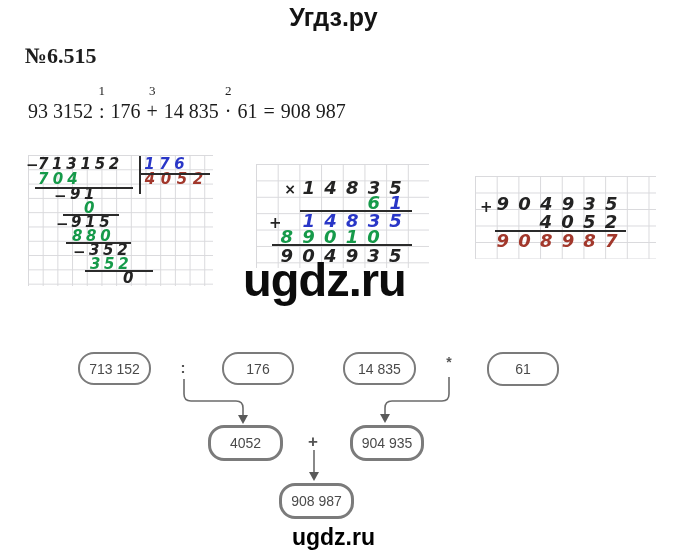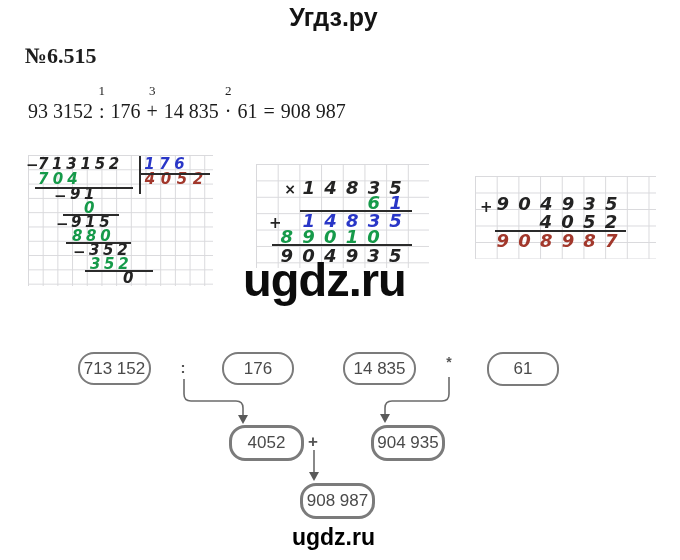--- a/index.html
+++ b/index.html
@@ -24,22 +24,22 @@
   .hw span{display:inline-block;text-align:center;}
   .c-ink{color:var(--ink);} .c-blue{color:var(--blue);} .c-green{color:var(--green);} .c-red{color:var(--red);}
   .rule{position:absolute;height:2px;background:#2b2b2b;}
   .vbar{position:absolute;width:2px;background:#2b2b2b;}
   .wm-main{position:absolute;left:243px;top:256px;font-size:47px;font-weight:bold;
         color:#0c0c0c;z-index:5;line-height:1;letter-spacing:-1px;}
   .wm-footer{position:absolute;left:50%;transform:translateX(-50%);top:524px;
         font-size:23px;font-weight:bold;color:#000;z-index:5;}
   .fbox{position:absolute;border:2px solid var(--box_border);border-radius:16px;background:#fff;
         display:flex;align-items:center;justify-content:center;
-        font-size:17px;color:var(--box_text);}
-  .fbox.thick{border-width:3px;margin-left:21px;}
+        font-size:14px;color:var(--box_text);}
+  .fbox.thick{border-width:3px;}
   .fop{position:absolute;color:#555;font-weight:bold;transform:translate(-50%,-50%);line-height:1;}
   svg.arrows{position:absolute;left:0;top:0;pointer-events:none;}
 </style>
 </head>
 <body style="--ink: #232323; --blue: #2936c7; --green: #169a4a; --red: #a2382c; --grid: #d9d9dc; --box_border: #7b7b7b; --box_text: #4a4a4a;">
 
 <div class="page" id="page">
   <div class="site-title">Угдз.ру</div>
   <div class="problem-number">№6.515</div>
   <div class="equation">

